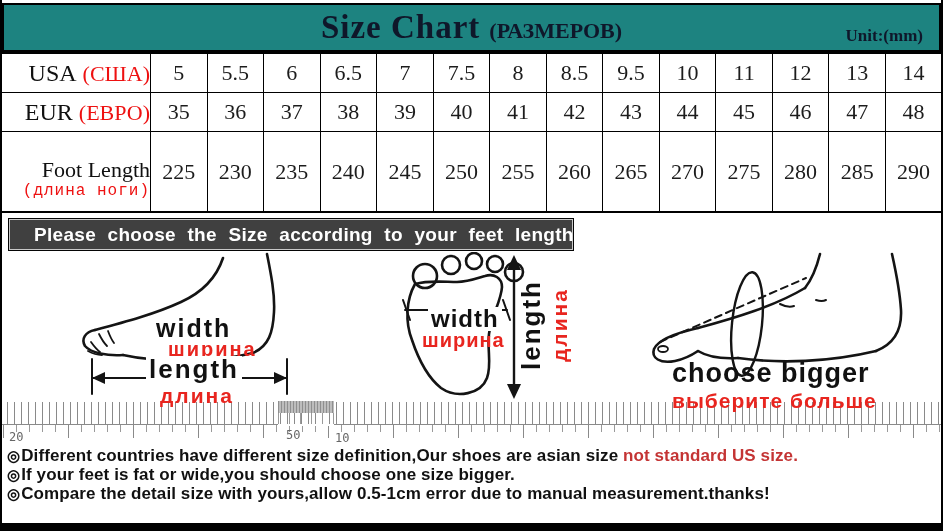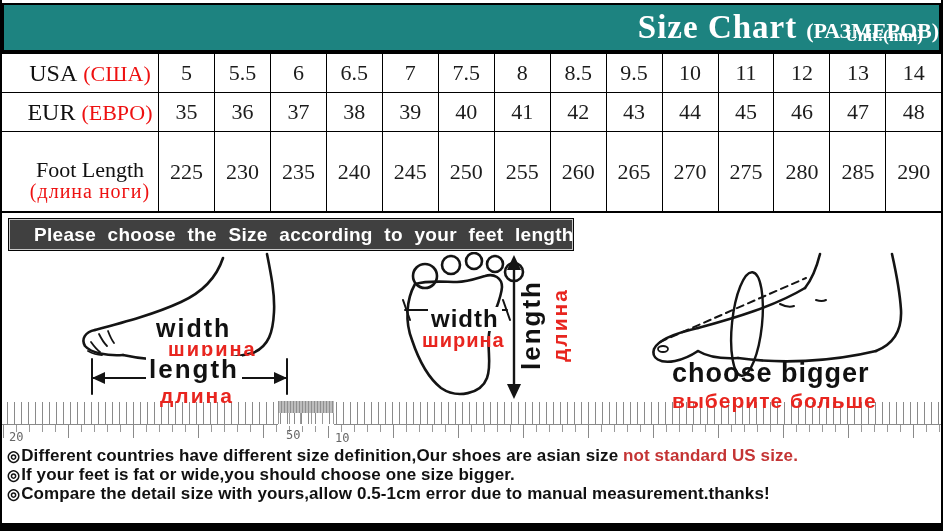--- a/index.html
+++ b/index.html
@@ -7,40 +7,40 @@
     width:943px;height:531px;position:relative;overflow:hidden;
     background:#ffffff;
     font-family:"Liberation Sans",sans-serif;
   }
   .frame{position:absolute;inset:0;border-left:2px solid #000;border-right:2px solid #000;pointer-events:none;z-index:9;}
 
   
   .header{
     position:absolute;top:3px;left:2px;right:2px;height:45px;
     background:#1d8380;border:2px solid #000;
-    display:flex;align-items:center;justify-content:flex-end;
-    font-family:"Liberation Serif",serif;color:#ffffff;
+    display:flex;align-items:center;justify-content:center;
+    font-family:"Liberation Serif",serif;color:#0f172a;
   }
   .header .title{font-size:33px;font-weight:bold;letter-spacing:1px;}
   .header .subtitle{font-size:22px;font-weight:bold;margin-left:9px;padding-top:6px;}
   .header .unit{position:absolute;right:16px;bottom:4px;font-size:17px;font-weight:bold;margin-top:45px;}
 
   
   table.size{
     position:absolute;top:52px;left:0;width:943px;height:161px;
     border-collapse:collapse;table-layout:fixed;background:#fff;
     font-family:"Liberation Serif",serif;border:2px solid #000;
   }
   table.size td{border:1px solid #000;text-align:center;vertical-align:middle;
     font-size:22px;color:#1c1c1c;padding:0;}
-  table.size td.label-cell{width:136px;text-align:center;padding-left:20px;}
+  table.size td.label-cell{width:136px;text-align:right;padding-left:12px;}
   .lab-en{font-size:24px;color:#101010;}
   .lab-ru{font-size:22px;color:#ee1111;margin-left:6px;}
   tr.stacked .lab-en{font-size:22px;display:block;line-height:24px;margin-top:14px;}
-  tr.stacked .lab-ru{font-size:20px;display:block;line-height:18px;margin-left:0;letter-spacing:1px;}
+  tr.stacked .lab-ru{font-size:16px;display:block;line-height:18px;margin-left:0;letter-spacing:1px;font-family:Liberation Mono, monospace;}
 
   
   .banner{
     position:absolute;top:218px;left:8px;width:566px;height:33px;
     background:#404040;border:1px solid #050505;
     box-shadow:inset 0 0 0 1px #c9c9c9;
     color:#ffffff;font-size:19px;font-weight:bold;
     line-height:31px;padding-left:25px;box-sizing:border-box;
     word-spacing:6px;letter-spacing:.3px;white-space:nowrap;
   }

